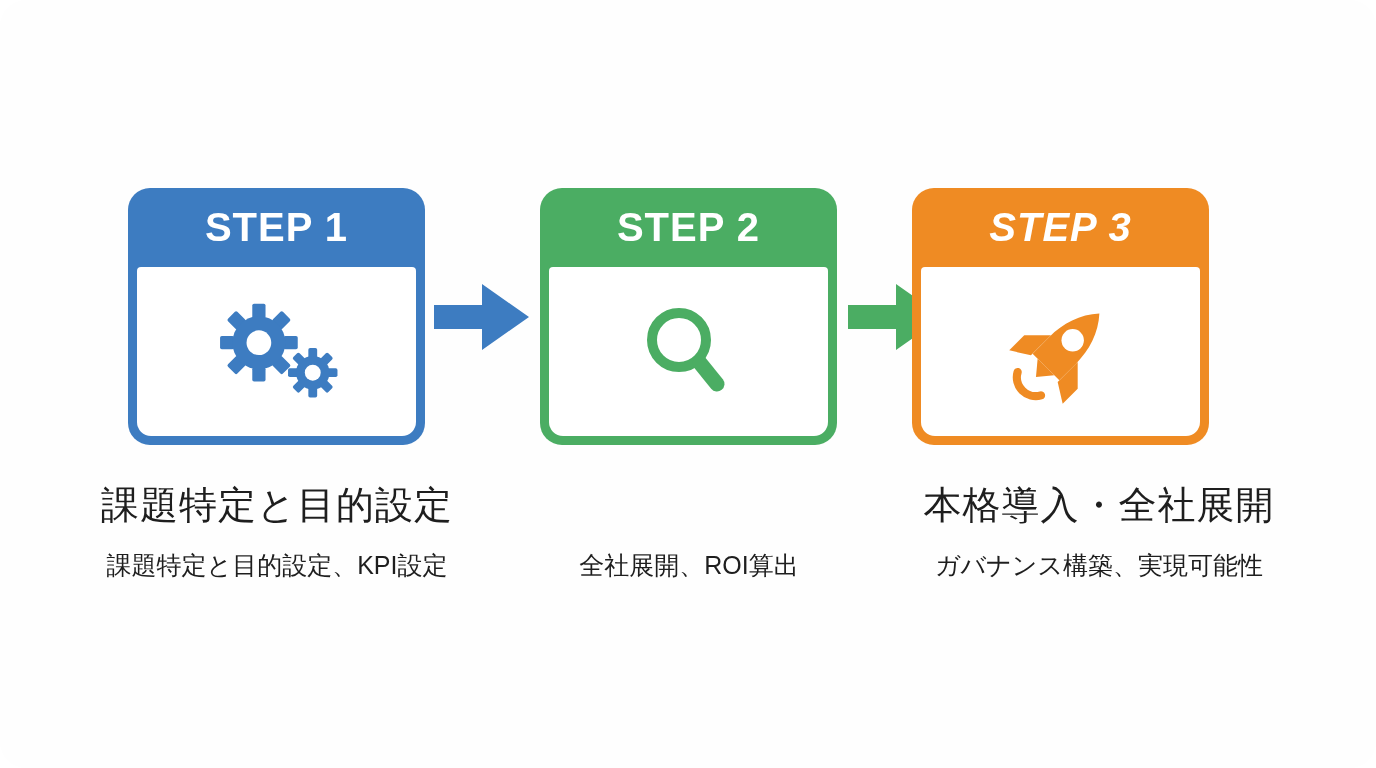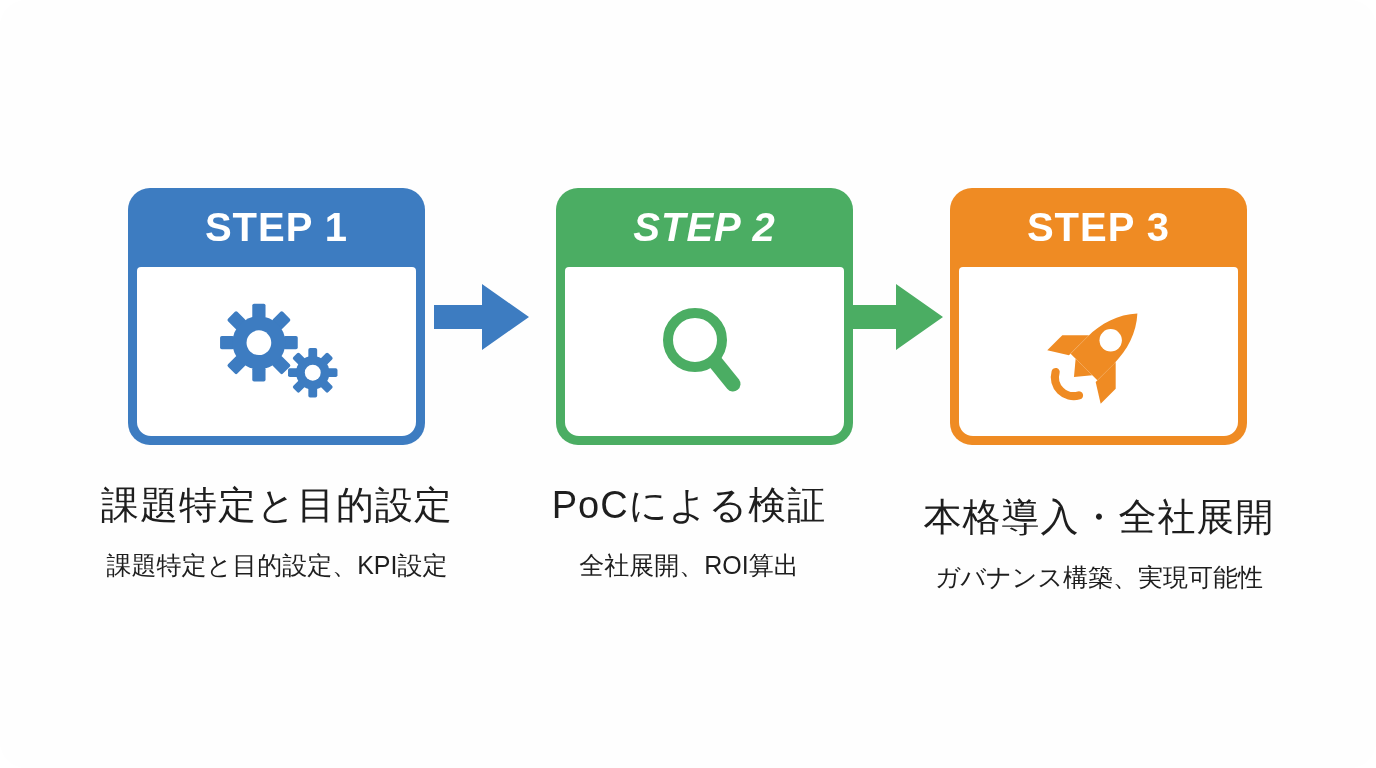--- a/index.html
+++ b/index.html
@@ -78,24 +78,24 @@
     top: 548px;
     left: 0;
     width: 100%;
     font-size: 25px;
     font-weight: normal;
     line-height: 34px;
     white-space: nowrap;
   }
   .labels-1 { left: 37px;  top: 0; height: 768px; }
   .labels-2 { left: 449px; top: 0; height: 768px; }
-  .labels-3 { left: 859px; top: 0; height: 648px; margin-top: 12px; }
+  .labels-3 { left: 859px; top: 0; height: 648px; }
   .card-1 { left: 128px; }
-  .card-2 { left: 556px; font-style: italic; }
-  .card-3 { left: 950px; }
+  .card-2 { left: 540px; }
+  .card-3 { left: 912px; font-style: italic; }
   .arrow-1 { left: 434px; }
   .arrow-2 { left: 848px; }
 </style>
 </head>
 <body>
 
 <div class="canvas">
 
   <div class="step-card card-1" style="--accent: #3d7cc1;">
     <div class="card-header">STEP 1</div>
@@ -172,21 +172,20 @@
       </span>
     </div>
   </div>
 
   <div class="labels labels-1">
     <div class="step-title">課題特定と目的設定</div>
     <div class="step-subtitle">課題特定と目的設定、KPI設定</div>
   </div>
 
   <div class="labels labels-2">
-    <div class="step-title">PoCによる検証</div>
     <div class="step-subtitle">全社展開、ROI算出</div>
   </div>
 
   <div class="labels labels-3">
     <div class="step-title">本格導入・全社展開</div>
     <div class="step-subtitle">ガバナンス構築、実現可能性</div>
   </div>
 
 </div>
 

